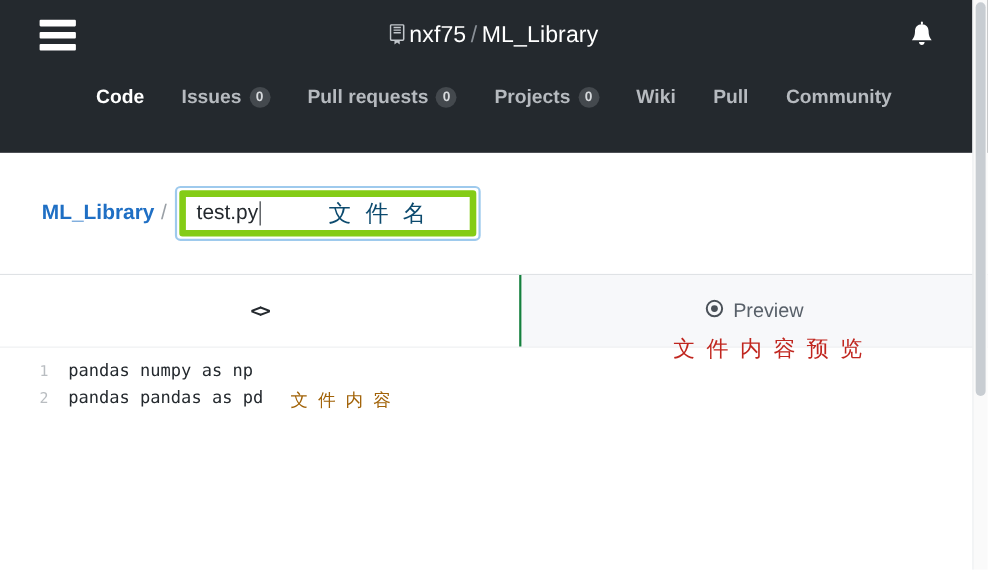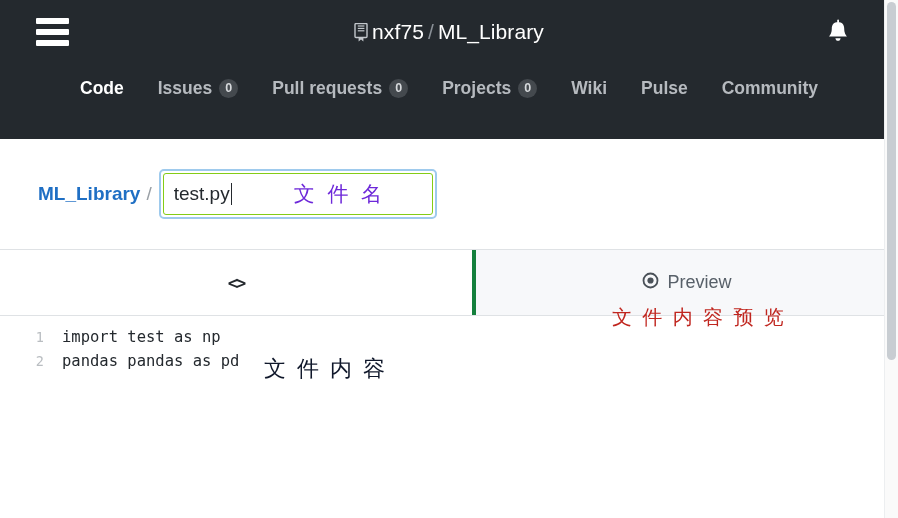--- a/index.html
+++ b/index.html
@@ -139,21 +139,21 @@
     height: 50px;
     border: 2px solid #9ecaed;
     border-radius: 5px;
     box-sizing: border-box;
     padding: 2px;
     background: #ffffff;
   }
   .filename-inner {
     width: 100%;
     height: 100%;
-    border: 1px solid #84cc16;
+    border: 6px solid #84cc16;
     border-radius: 3px;
     box-sizing: border-box;
     background: #ffffff;
     display: flex;
     align-items: center;
     position: relative;
   }
   .filename-text {
     font-size: 19px;
     color: #24292e;
@@ -165,21 +165,21 @@
     width: 1px;
     height: 22px;
     background: #24292e;
     margin-left: 1px;
   }
   .anno-filename {
     position: absolute;
     left: 130px;
     top: 50%;
     transform: translateY(-50%);
-    color: #6d28d9;
+    color: #0c4a6e;
     font-size: 21px;
     font-family: "DejaVu Serif", serif;
     letter-spacing: 3px;
     white-space: nowrap;
   }
 
   
   .editor-tabs {
     display: flex;
     height: 67px;
@@ -202,21 +202,21 @@
   .ed-tab.edit {
     width: 472px;
     background: #ffffff;
     color: #24292e;
     font-weight: 600;
   }
   .ed-tab.preview {
     flex: 1;
     background: #f7f8fa;
     color: #586069;
-    border-left: 4px solid #15803d;
+    border-left: 2px solid #15803d;
   }
   .code-icon {
     display: inline-block;
     font-family: "DejaVu Sans Mono", monospace;
     font-size: 17px;
     font-weight: bold;
     letter-spacing: -2px;
     color: #24292e;
   }
   .eye-icon { display: inline-block; vertical-align: -2px; }
@@ -246,22 +246,22 @@
   }
   .code-text {
     color: #24292e;
     padding-left: 18px;
     white-space: pre;
   }
   .anno-content {
     position: absolute;
     left: 264px;
     top: 38px;
-    color: #0f172a;
-    font-size: 22px;
+    color: #a16207;
+    font-size: 16px;
     font-family: "DejaVu Serif", serif;
     letter-spacing: 2px;
     white-space: nowrap;
   }
   .anno-preview {
     position: absolute;
     left: 612px;
     top: -12px;
     color: #c0261f;
     font-size: 20px;
@@ -335,21 +335,21 @@
       <span class="counter">0</span>
     </div>
     <div class="nav-tab">
       <span>Projects</span>
       <span class="counter">0</span>
     </div>
     <div class="nav-tab">
       <span>Wiki</span>
     </div>
     <div class="nav-tab">
-      <span>Pulse</span>
+      <span>Pull</span>
     </div>
     <div class="nav-tab">
       <span>Community</span>
     </div>
   </div>
 </div>
 
 <div class="path-row">
   <span class="crumb-repo">ML_Library</span>
   <span class="crumb-slash">/</span>
@@ -375,21 +375,21 @@
     </span>
     <span>Preview</span>
   </div>
 </div>
 
 <div class="code-body">
   <div class="anno-preview">文 件 内 容 预 览</div>
 
   <div class="code-line">
     <span class="ln">1</span>
-    <span class="code-text">import test as np</span>
+    <span class="code-text">pandas numpy as np</span>
   </div>
   <div class="code-line">
     <span class="ln">2</span>
     <span class="code-text">pandas pandas as pd</span>
   </div>
 
   <div class="anno-content">文 件 内 容</div>
 </div>
 
 <div class="scrollbar-track">

